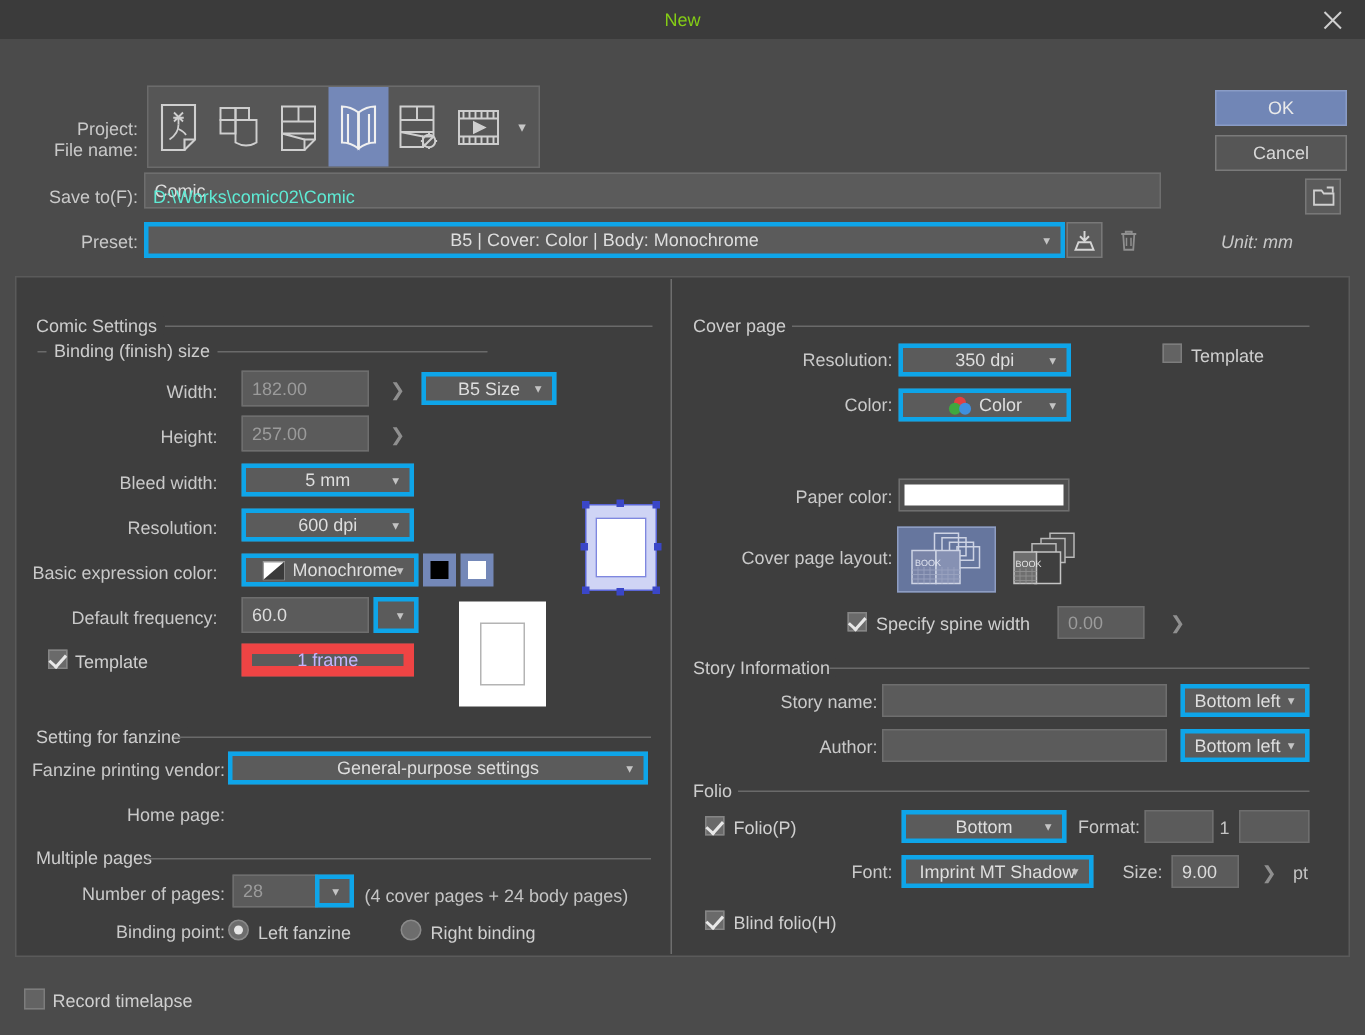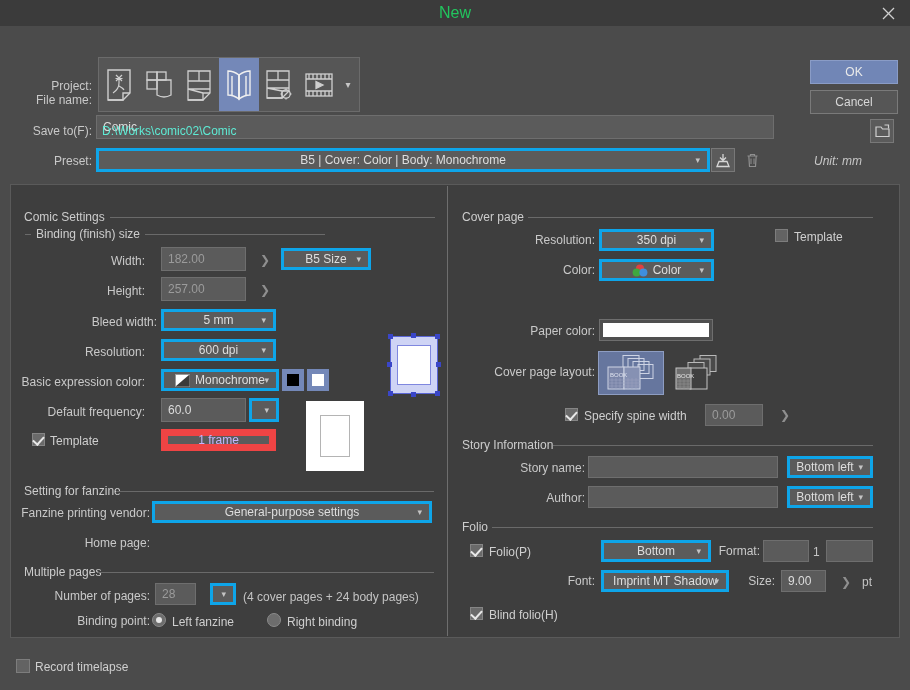--- a/index.html
+++ b/index.html
@@ -13,21 +13,21 @@
     overflow: hidden;
     -webkit-font-smoothing: none;
   }
 
   
   .titlebar {
     position: absolute; left: 0; top: 0; width: 910px; height: 26px;
     background: #3b3b3b;
     display: flex; align-items: center; justify-content: center;
   }
-  .titlebar .title { font-size: 16px; color: #22c55e; }
+  .titlebar .title { font-size: 12px; color: #84cc16; }
   .close-btn {
     position: absolute; right: 0; top: 0; width: 44px; height: 26px;
     display: flex; align-items: center; justify-content: center;
     color: #cfcfcf; font-size: 15px; line-height: 1;
   }
 
   .window-body {
     position: absolute; left: 0; top: 26px; width: 910px; height: 664px;
     background: #4b4b4b;
   }
@@ -306,21 +306,21 @@
   <div class="stepper" style="left:260px;top:227px;">❯</div>
   <div class="combo" style="left:281px;top:222px;width:90px;height:22px;">
     <span class="ctext">B5 Size</span>
     <span class="caret">▾</span>
   </div>
 
   <div class="row-label" style="left:40px;top:259px;width:105px;">Height:</div>
   <div class="text-input dim" style="left:161px;top:251px;width:85px;height:24px;">257.00</div>
   <div class="stepper" style="left:260px;top:257px;">❯</div>
 
-  <div class="row-label" style="left:52px;top:290px;width:105px;">Bleed width:</div>
+  <div class="row-label" style="left:40px;top:290px;width:105px;">Bleed width:</div>
   <div class="combo" style="left:161px;top:283px;width:115px;height:22px;">
     <span class="ctext">5 mm</span>
     <span class="caret">▾</span>
   </div>
 
   <div class="row-label" style="left:40px;top:320px;width:105px;">Resolution:</div>
   <div class="combo" style="left:161px;top:313px;width:115px;height:22px;">
     <span class="ctext">600 dpi</span>
     <span class="caret">▾</span>
   </div>
@@ -380,21 +380,21 @@
     <span class="caret">▾</span>
   </div>
 
   <div class="row-label" style="left:10px;top:511px;width:140px;">Home page:</div>
   <div class="note-text" style="left:158px;top:511px;"></div>
 
   <div class="grp-title" style="left:20px;top:540px;">Multiple pages</div>
   <div class="grp-line" style="left:98px;top:546px;width:336px;"></div>
 
   <div class="row-label" style="left:25px;top:564px;width:125px;">Number of pages:</div>
-  <div class="text-input dim" style="left:155px;top:557px;width:41px;height:22px;">28</div>
+  <div class="text-input dim" style="left:155px;top:557px;width:57px;height:22px;">28</div>
   <div class="combo" style="left:210px;top:557px;width:26px;height:22px;">
     <span class="caret">▾</span>
   </div>
   <div class="note-text" style="left:243px;top:564px;">(4 cover pages + 24 body pages)</div>
 
   <div class="row-label" style="left:25px;top:589px;width:125px;">Binding point:</div>
   <div class="radio on" style="left:152px;top:587px;"></div>
   <div class="cb-label" style="left:172px;top:589px;">Left fanzine</div>
   <div class="radio" style="left:267px;top:587px;"></div>
   <div class="cb-label" style="left:287px;top:589px;">Right binding</div>

